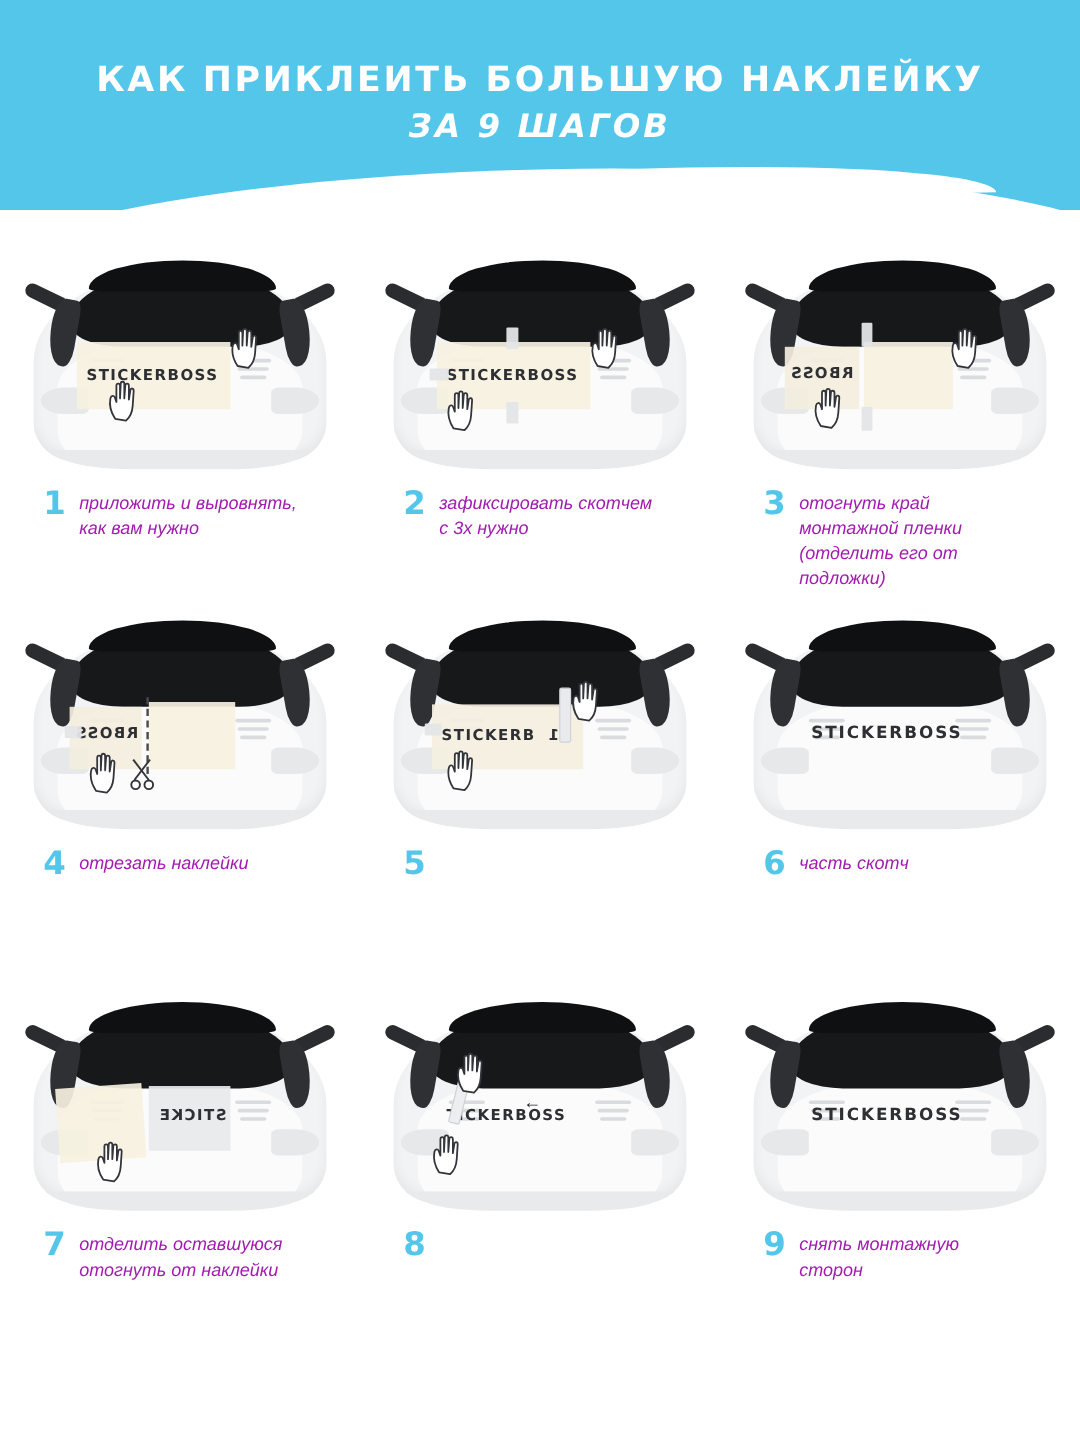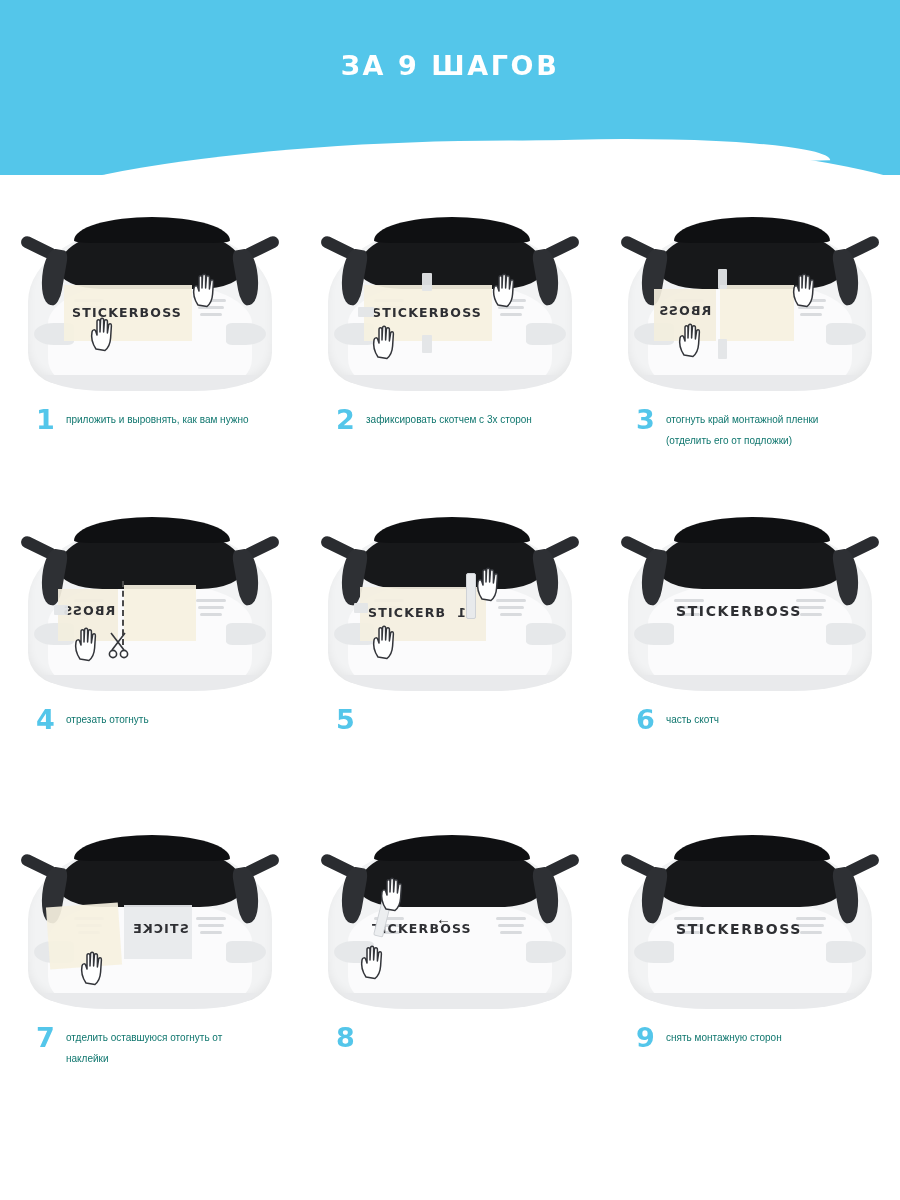--- a/index.html
+++ b/index.html
@@ -35,20 +35,21 @@
     font-weight: bold;
     letter-spacing: 2.2px;
     font-size: 29px;
     line-height: 40px;
     text-transform: uppercase;
     font-family: "DejaVu Sans", sans-serif;
   }
   .title-line.second {
     font-size: 27px;
     letter-spacing: 2.6px;
+    font-style: italic;
   }
   
   .swash {
     position: absolute;
     left: -40px;
     bottom: -56px;
     width: 1000px;
     height: 90px;
     background: #ffffff;
     border-radius: 50% 50% 0 0 / 100% 100% 0 0;
@@ -272,35 +273,37 @@
   .step-num {
     color: #54c6ea;
     font-weight: bold;
     font-size: 27px;
     line-height: 22px;
     width: 30px;
     flex: 0 0 30px;
     font-family: "DejaVu Sans", sans-serif;
   }
   .step-text {
-    font-size: 10px;
+    font-size: 15px;
     line-height: 21px;
-    color: #0f766e;
+    color: #a21caf;
     max-width: 185px;
+    font-style: italic;
   }
 
   .row-1 .cell { height: 300px; }
   .row-2 .cell { height: 318px; }
   .row-3 .cell { height: 300px; }
 </style>
 </head>
 <body>
 
 <div class="header">
   <div class="header-inner">
+    <div class="title-line">КАК ПРИКЛЕИТЬ БОЛЬШУЮ НАКЛЕЙКУ</div>
     <div class="title-line second">ЗА 9 ШАГОВ</div>
   </div>
   <div class="swash"></div>
   <div class="swash2"></div>
 </div>
 
 <div class="grid">
 
   <div class="row row-1">
 
@@ -376,21 +379,21 @@
             </svg>
         </div>
         <div class="hand" style="left:176px; top:68px;">
           <svg viewBox="0 0 30 38">
               <path d="M8 34 C4 28 3 22 4 17 C4.5 14.5 7 14 7.8 16.5 L9 20 L9 6.5 C9 4 12 4 12 6.5 L12 17 L12.6 5 C12.6 2.5 15.6 2.5 15.6 5 L15.6 17 L16.4 6.5 C16.4 4 19.4 4 19.4 6.5 L19.4 18 L20.6 10.5 C20.8 8 23.6 8.3 23.4 10.8 L22.6 23 C22.2 29 20 33 17 35.5 Z" fill="#ffffff" stroke="#33353a" stroke-width="1.5" stroke-linejoin="round"></path>
             </svg>
         </div>
       </div>
       <div class="caption">
         <div class="step-num">2</div>
-        <div class="step-text">зафиксировать скотчем с 3х сторон</div>
+        <div class="step-text">зафиксировать скотчем с 3х нужно</div>
       </div>
     </div>
 
     <div class="cell">
       <div class="illus">
         <div class="car">
           <div class="car-body"></div>
           <div class="car-hood"></div>
           <div class="mirror-l"></div>
           <div class="mirror-r"></div>
@@ -468,21 +471,21 @@
           </svg>
         </div>
         <div class="hand" style="left:58px; top:122px;">
           <svg viewBox="0 0 30 38">
               <path d="M8 34 C4 28 3 22 4 17 C4.5 14.5 7 14 7.8 16.5 L9 20 L9 6.5 C9 4 12 4 12 6.5 L12 17 L12.6 5 C12.6 2.5 15.6 2.5 15.6 5 L15.6 17 L16.4 6.5 C16.4 4 19.4 4 19.4 6.5 L19.4 18 L20.6 10.5 C20.8 8 23.6 8.3 23.4 10.8 L22.6 23 C22.2 29 20 33 17 35.5 Z" fill="#ffffff" stroke="#33353a" stroke-width="1.5" stroke-linejoin="round"></path>
             </svg>
         </div>
       </div>
       <div class="caption">
         <div class="step-num">4</div>
-        <div class="step-text">отрезать отогнуть</div>
+        <div class="step-text">отрезать наклейки</div>
       </div>
     </div>
 
     <div class="cell">
       <div class="illus">
         <div class="car">
           <div class="car-body"></div>
           <div class="car-hood"></div>
           <div class="mirror-l"></div>
           <div class="mirror-r"></div>

